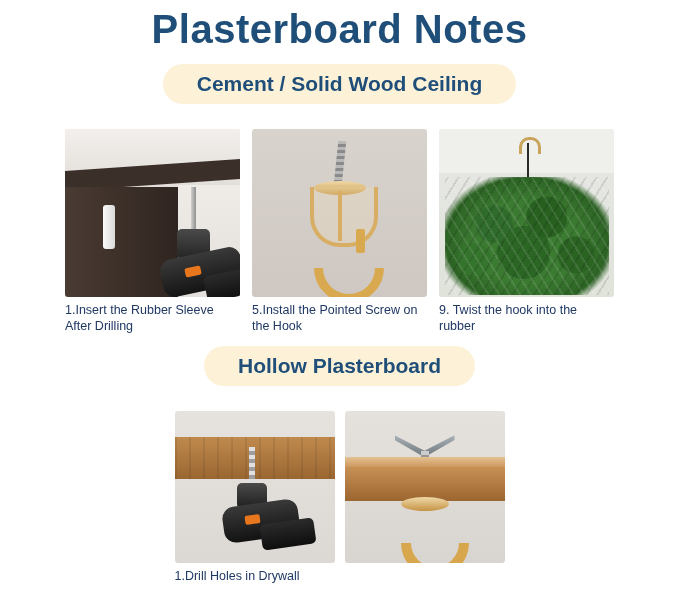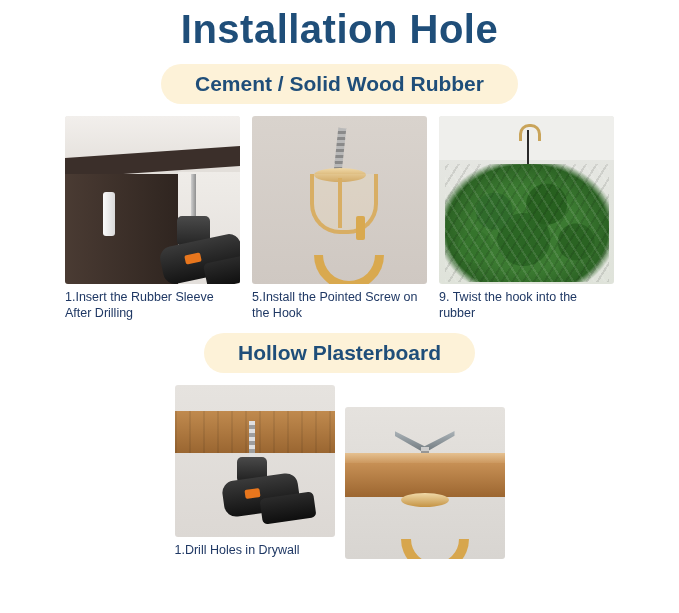--- a/index.html
+++ b/index.html
@@ -40,22 +40,21 @@
     padding: 8px 34px;
     font-size: 21px;
     font-weight: bold;
     color: #1f4e79;
     white-space: nowrap;
   }
   .row {
     display: flex;
     justify-content: center;
     gap: 12px;
-    margin-top: 12px;
-    align-items: flex-end;
+    margin-top: 25px;
   }
   .row.row-3 { padding: 0 46px; }
   .row.row-4 { padding: 0 6px; gap: 10px; }
   .cell {
     display: flex;
     flex-direction: column;
   }
   .row-3 .cell { width: 175px; }
   .row-4 .cell { width: 160px; }
   .photo {
@@ -334,24 +333,24 @@
     border: 10px solid #d7a64d; border-top-color: transparent;
     border-right-color: transparent; border-radius: 50%;
     transform: rotate(-45deg);
   }
 </style>
 </head>
 <body>
 
 <div class="page">
 
-  <h1 class="title">Installation Hole</h1>
+  <h1 class="title">Plasterboard Notes</h1>
 
   <div class="section-banner-wrap">
-    <div class="section-banner">Cement / Solid Wood Rubber</div>
+    <div class="section-banner">Cement / Solid Wood Ceiling</div>
   </div>
 
   <div class="row row-3">
 
     <div class="cell">
       <div class="photo">
         <div class="scene s1">
           <div class="ceil"></div>
           <div class="beam"></div>
           <div class="beam2"></div>

